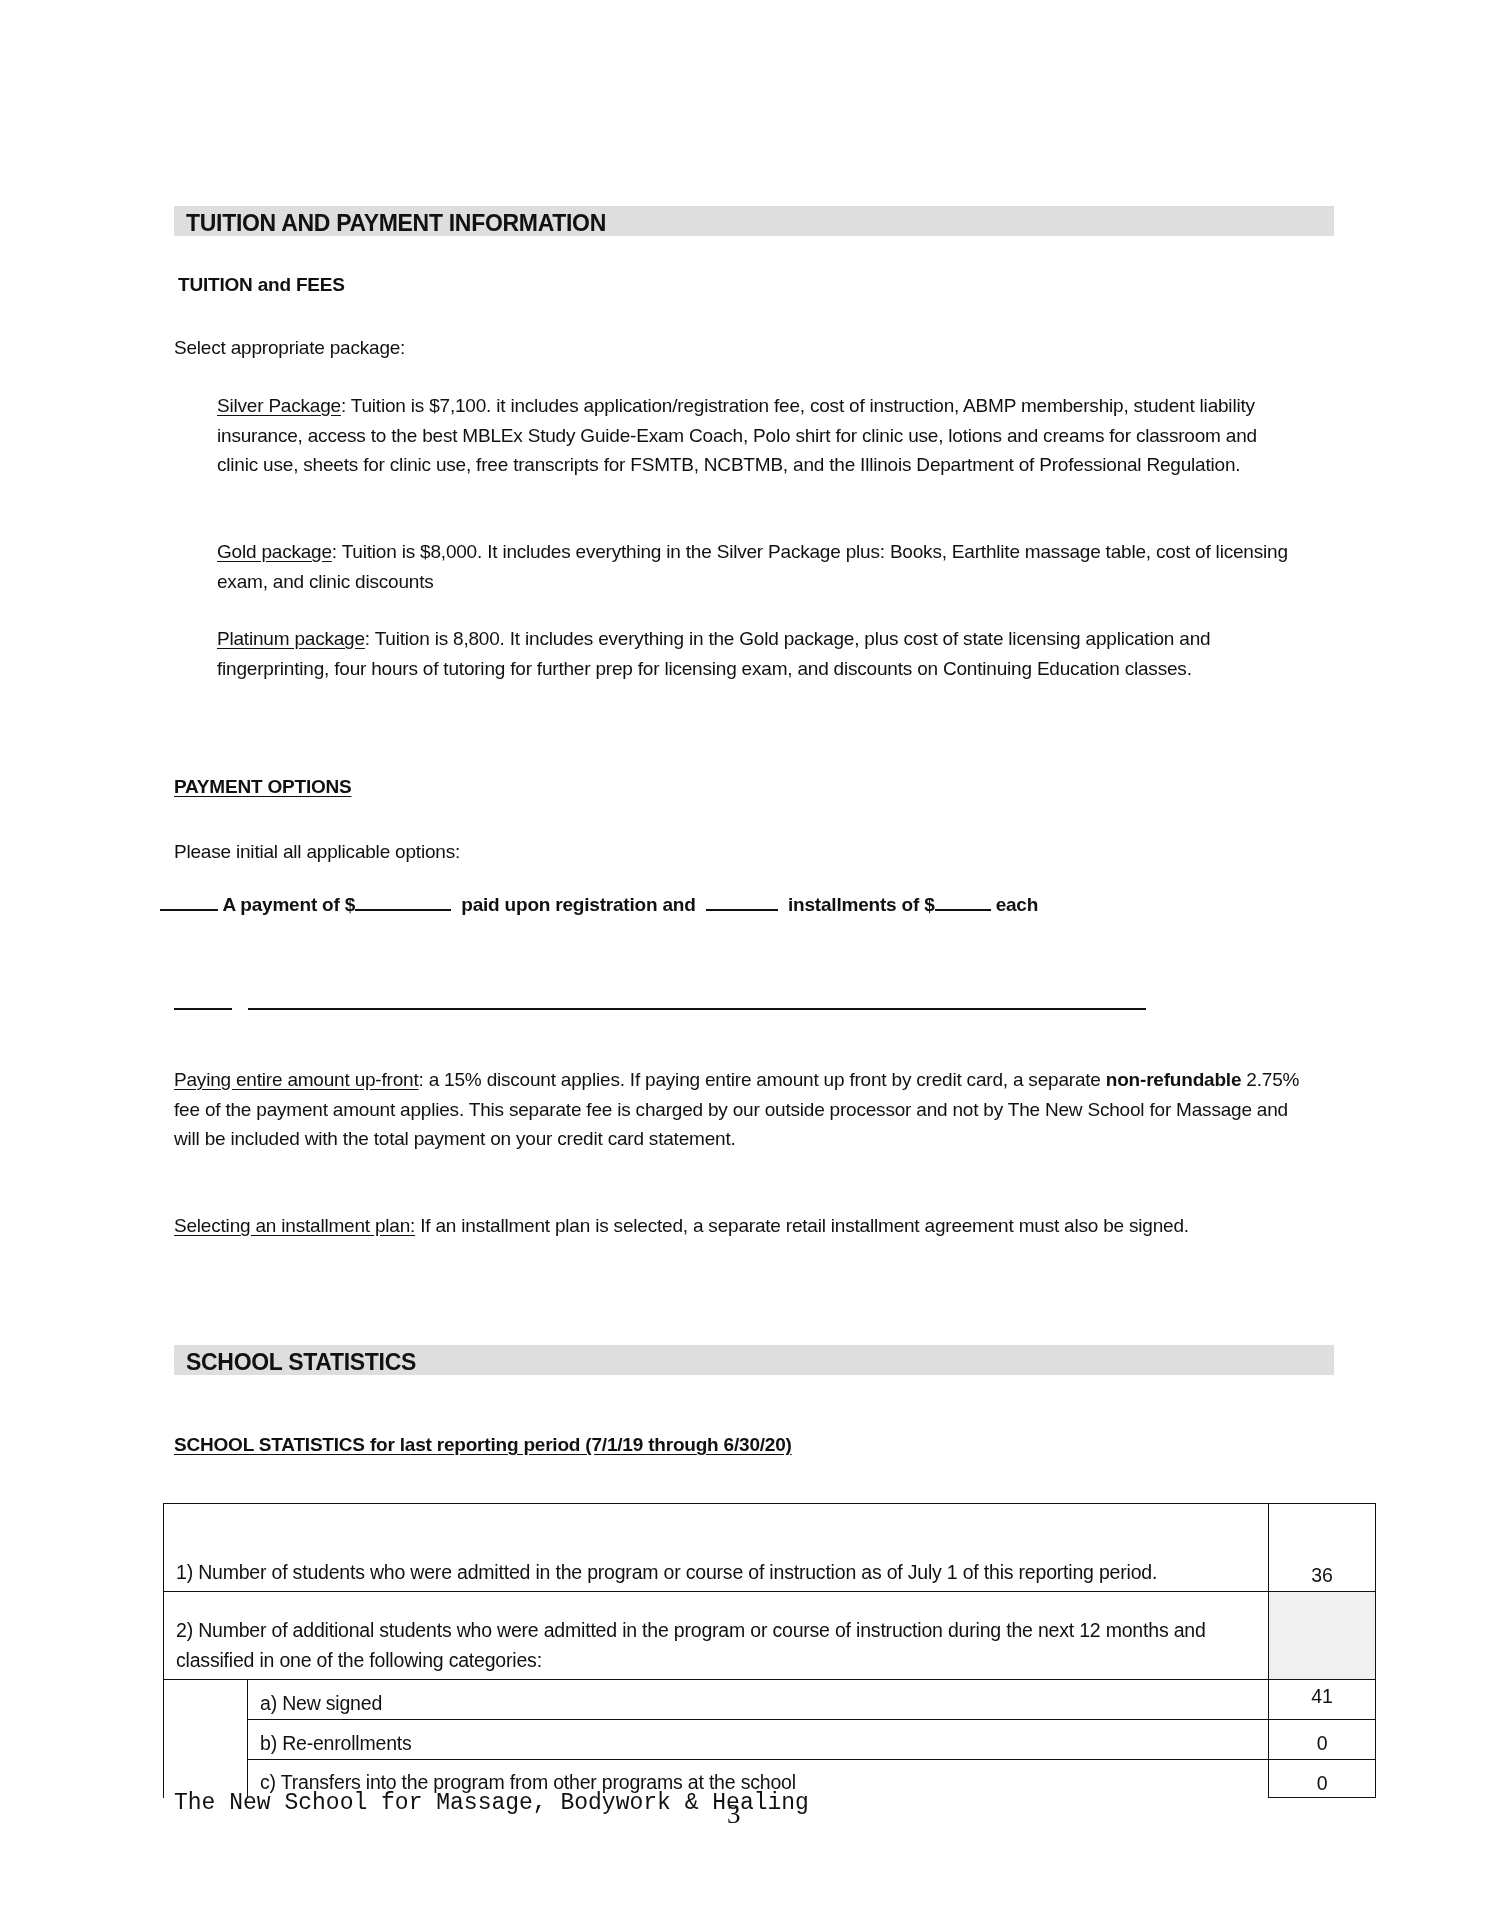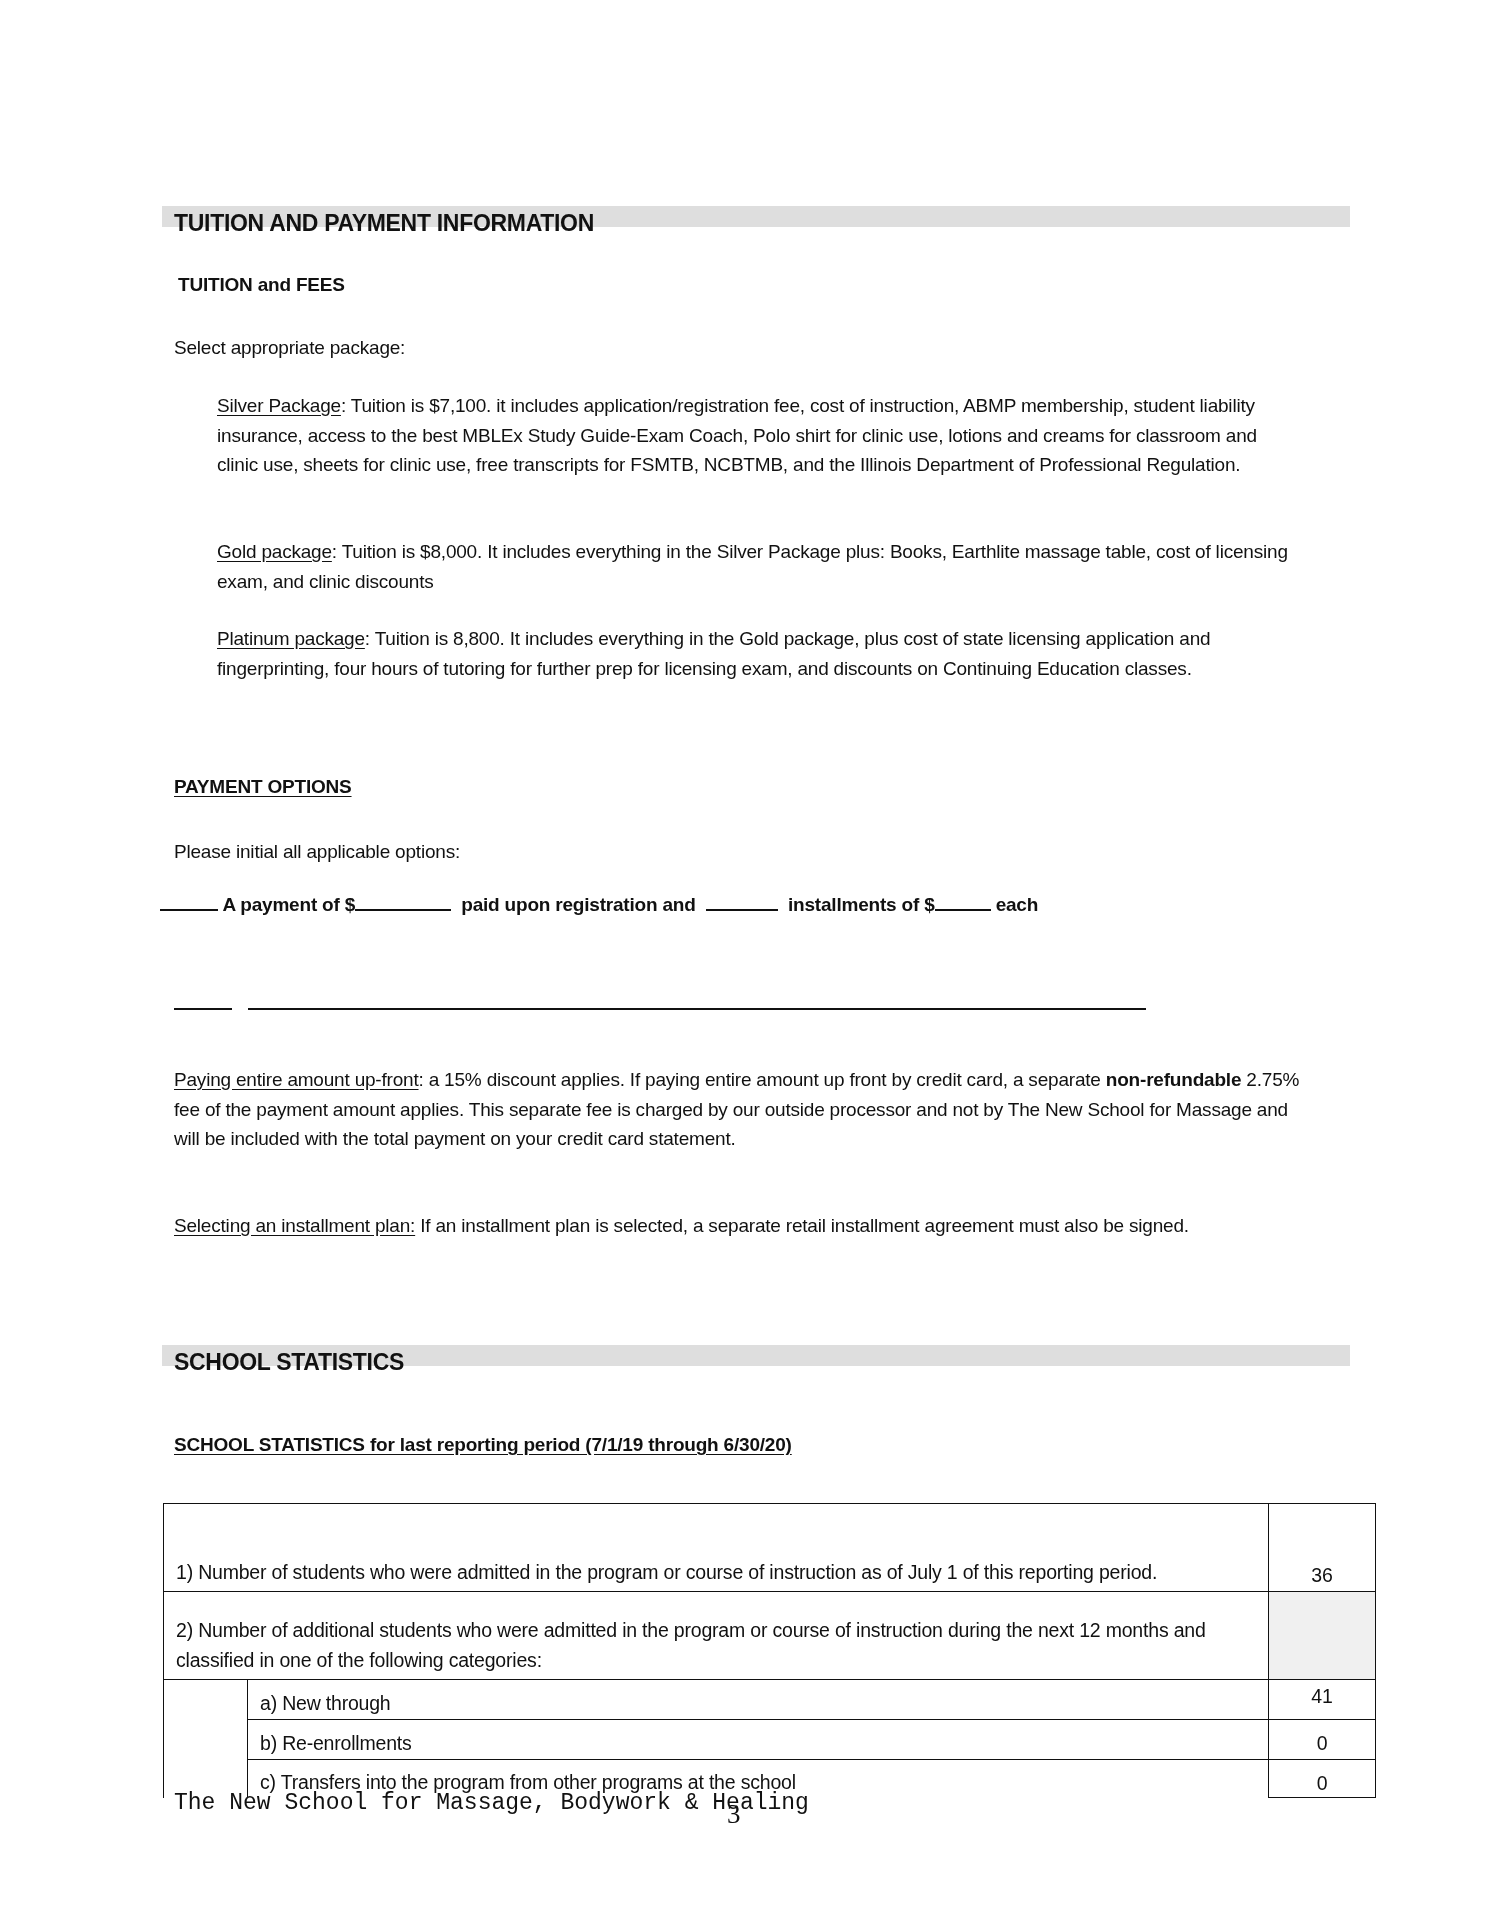--- a/index.html
+++ b/index.html
@@ -1,19 +1,19 @@
 <!DOCTYPE html>
 <html><head>
 <meta charset="utf-8">
 <style>
   html, body { margin: 0; padding: 0; background: #ffffff; }
   body { width: 1485px; height: 1920px; position: relative; overflow: hidden;
          font-family: "Liberation Sans", sans-serif; color: #111; }
   .abs { position: absolute; }
-  .section-bar { position: absolute; left: 162px; width: 1160px; height: 21px; background: #dedede; padding-left: 28px; }
+  .section-bar { position: absolute; left: 174px; width: 1160px; height: 30px; background: #dedede; }
   .section-bar span { position: absolute; left: 12px; top: 4px; font-weight: bold; font-size: 23px; letter-spacing: -0.3px; }
   .t { font-size: 19px; line-height: 29.5px; letter-spacing: -0.2px; }
   .b { font-weight: bold; }
   .u { text-decoration: underline; text-underline-offset: 3px; }
   .pkg { position: absolute; left: 217px; width: 1080px; }
   .para { position: absolute; left: 174px; width: 1130px; }
   table.stats { position: absolute; left: 163px; top: 1503px; width: 1212px; border-collapse: collapse; table-layout: fixed; }
   table.stats td { border: 1.5px solid #111; font-size: 19.5px; letter-spacing: -0.2px; padding: 0; vertical-align: bottom; }
   .val { text-align: center; width: 107px; }
   .shade { background: #f0f0f0; }
@@ -86,21 +86,21 @@
       <tr style="height:88px;">
     <td colspan="2" class="row-text">1) Number of students who were admitted in the program or course of instruction as of July 1 of this reporting period.</td>
     <td class="val" style="padding-bottom:4px;">36</td>
   </tr>
   <tr style="height:88px;">
     <td colspan="2" class="row-text">2) Number of additional students who were admitted in the program or course of instruction during the next 12 months and classified in one of the following categories:</td>
     <td class="val shade"></td>
   </tr>
   <tr style="height:40px;">
     <td rowspan="3" style="border-bottom:none;"></td>
-    <td class="sub-text">a) New through</td>
+    <td class="sub-text">a) New signed</td>
     <td class="val" style="padding-bottom:11px;">41</td>
   </tr>
   <tr style="height:40px;">
     <td class="sub-text">b) Re-enrollments</td>
     <td class="val" style="padding-bottom:4px;">0</td>
   </tr>
   <tr style="height:38px;">
     <td class="sub-text" style="border-bottom:none;">c) Transfers into the program from other programs at the school</td>
     <td class="val" style="padding-bottom:2px;">0</td>
   </tr>

